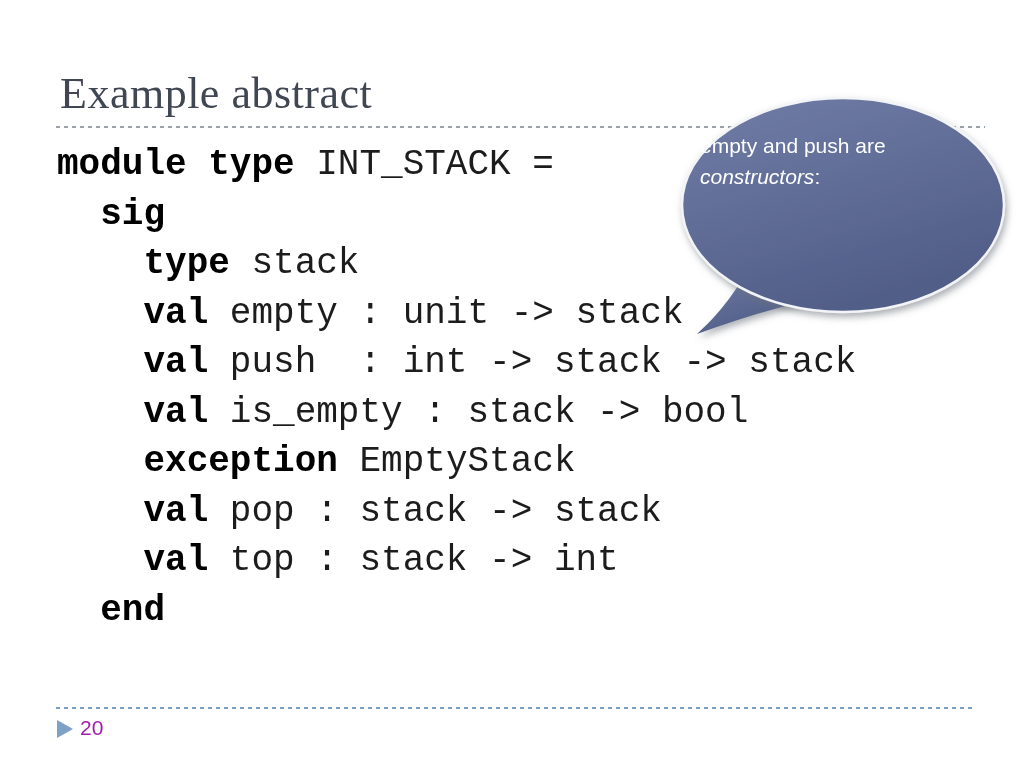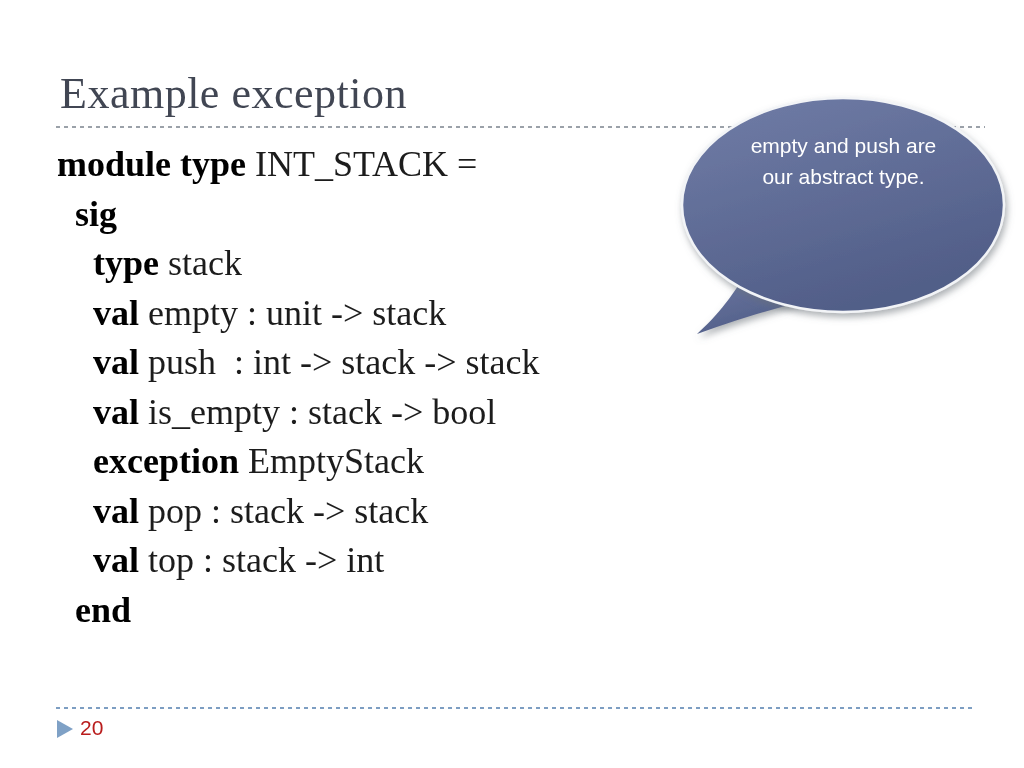--- a/index.html
+++ b/index.html
@@ -20,46 +20,45 @@
   .divider-top{
     left:56px; top:126px; width:929px;
     background:repeating-linear-gradient(90deg,#9ba1a9 0 4px,transparent 4px 8px);
   }
   .divider-bottom{
     left:56px; top:707px; width:920px;
     background:repeating-linear-gradient(90deg,#7d9ec2 0 4px,transparent 4px 8px);
   }
   .code{
     position:absolute; left:57px; top:140px;
-    font-family:Liberation Serif, serif;
+    font-family:Liberation Mono, monospace;
     font-size:36px; line-height:49.5px;
     color:#1c1c1c; white-space:pre;
   }
   .code b{font-weight:bold; color:#000000;}
   .bubble-svg{position:absolute; left:0; top:0;}
   .callout-text{
     position:absolute; left:700px; top:131px; width:287px;
-    text-align:center;
     font-family:"Liberation Sans", sans-serif;
     font-size:21px; line-height:30.5px;
     color:#ffffff;
   }
   .callout-text .i{font-style:italic;}
   .footer-arrow{position:absolute; left:56px; top:719px;}
   .page-number{
     position:absolute; left:80px; top:716px;
-    font-size:21px; color:#b91c1c;
+    font-size:21px; color:#a21caf;
   }
 </style>
 </head>
 <body>
 
 <div id="slide">
 
-  <div class="title">Example exception</div>
+  <div class="title">Example abstract</div>
 
   <div class="divider divider-top"></div>
 
   <div class="code" id="code-lines"><div><b>module type</b><span> INT_STACK =</span></div><div><span>  </span><b>sig</b></div><div><span>    </span><b>type</b><span> stack</span></div><div><span>    </span><b>val</b><span> empty : unit -&gt; stack</span></div><div><span>    </span><b>val</b><span> push  : int -&gt; stack -&gt; stack</span></div><div><span>    </span><b>val</b><span> is_empty : stack -&gt; bool</span></div><div><span>    </span><b>exception</b><span> EmptyStack</span></div><div><span>    </span><b>val</b><span> pop : stack -&gt; stack</span></div><div><span>    </span><b>val</b><span> top : stack -&gt; int</span></div><div><span>  </span><b>end</b></div></div>
 
   <svg class="bubble-svg" width="1024" height="768" viewBox="0 0 1024 768">
     <defs>
       <linearGradient id="bubbleGrad" x1="0" y1="0" x2="0.45" y2="1">
         <stop offset="0" stop-color="#717da7"></stop>
         <stop offset="1" stop-color="#515e88"></stop>
@@ -67,21 +66,21 @@
       <filter id="softShadow" x="-20%" y="-20%" width="140%" height="140%">
         <feDropShadow dx="2" dy="4" stdDeviation="3.5" flood-color="#6b6f77" flood-opacity="0.55"></feDropShadow>
       </filter>
     </defs>
     <path d="M 754 260 C 735 294 717 316 697 334 C 738 319 776 308 815 298 Z" fill="url(#bubbleGrad)" filter="url(#softShadow)"></path>
     <ellipse cx="843" cy="205" rx="161" ry="107" fill="url(#bubbleGrad)" stroke-width="2.5" filter="url(#softShadow)" stroke="#f2f4f7"></ellipse>
   </svg>
 
   <div class="callout-text" id="callout-lines">
       <div><span>empty and push are</span></div>
-      <div><span>our abstract type.</span></div>
+      <div><span class="i">constructors</span><span>:</span></div>
     </div>
 
   <svg class="footer-arrow" width="18" height="20" viewBox="0 0 18 20">
     <polygon points="1,1 17,10 1,19" fill="#7fa1c6"></polygon>
   </svg>
 
   <div class="page-number">20</div>
 
   <div class="divider divider-bottom"></div>
 

